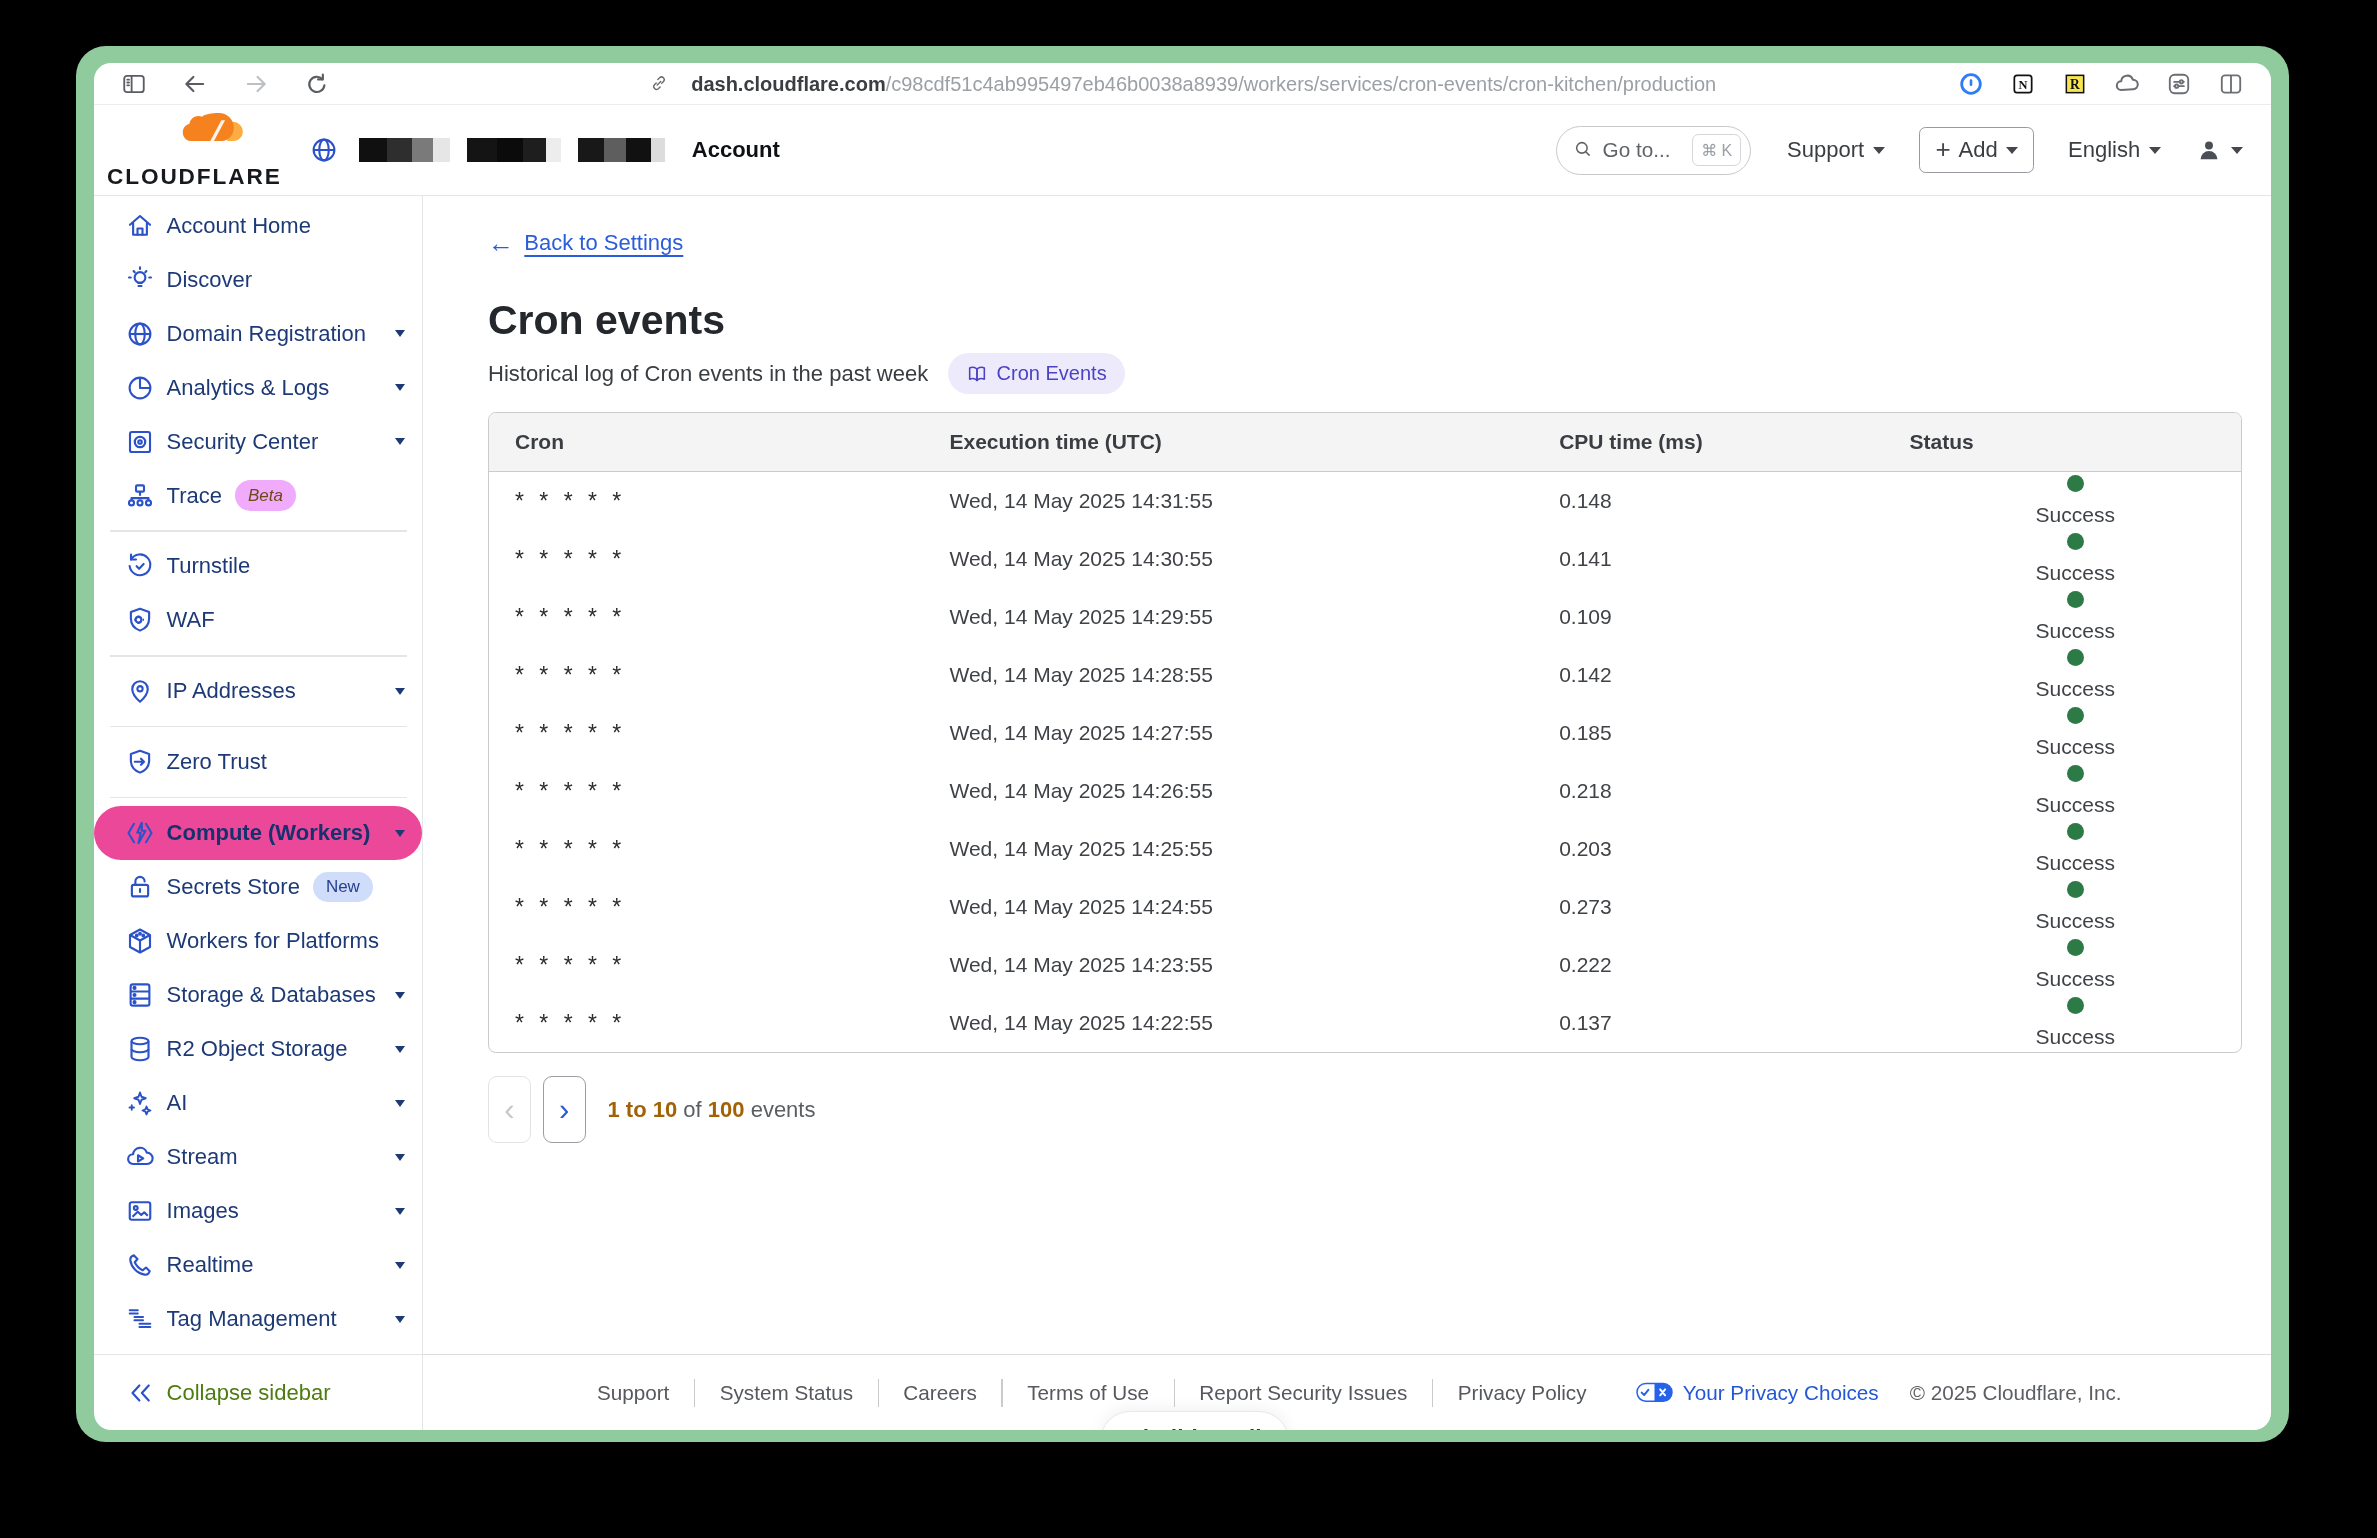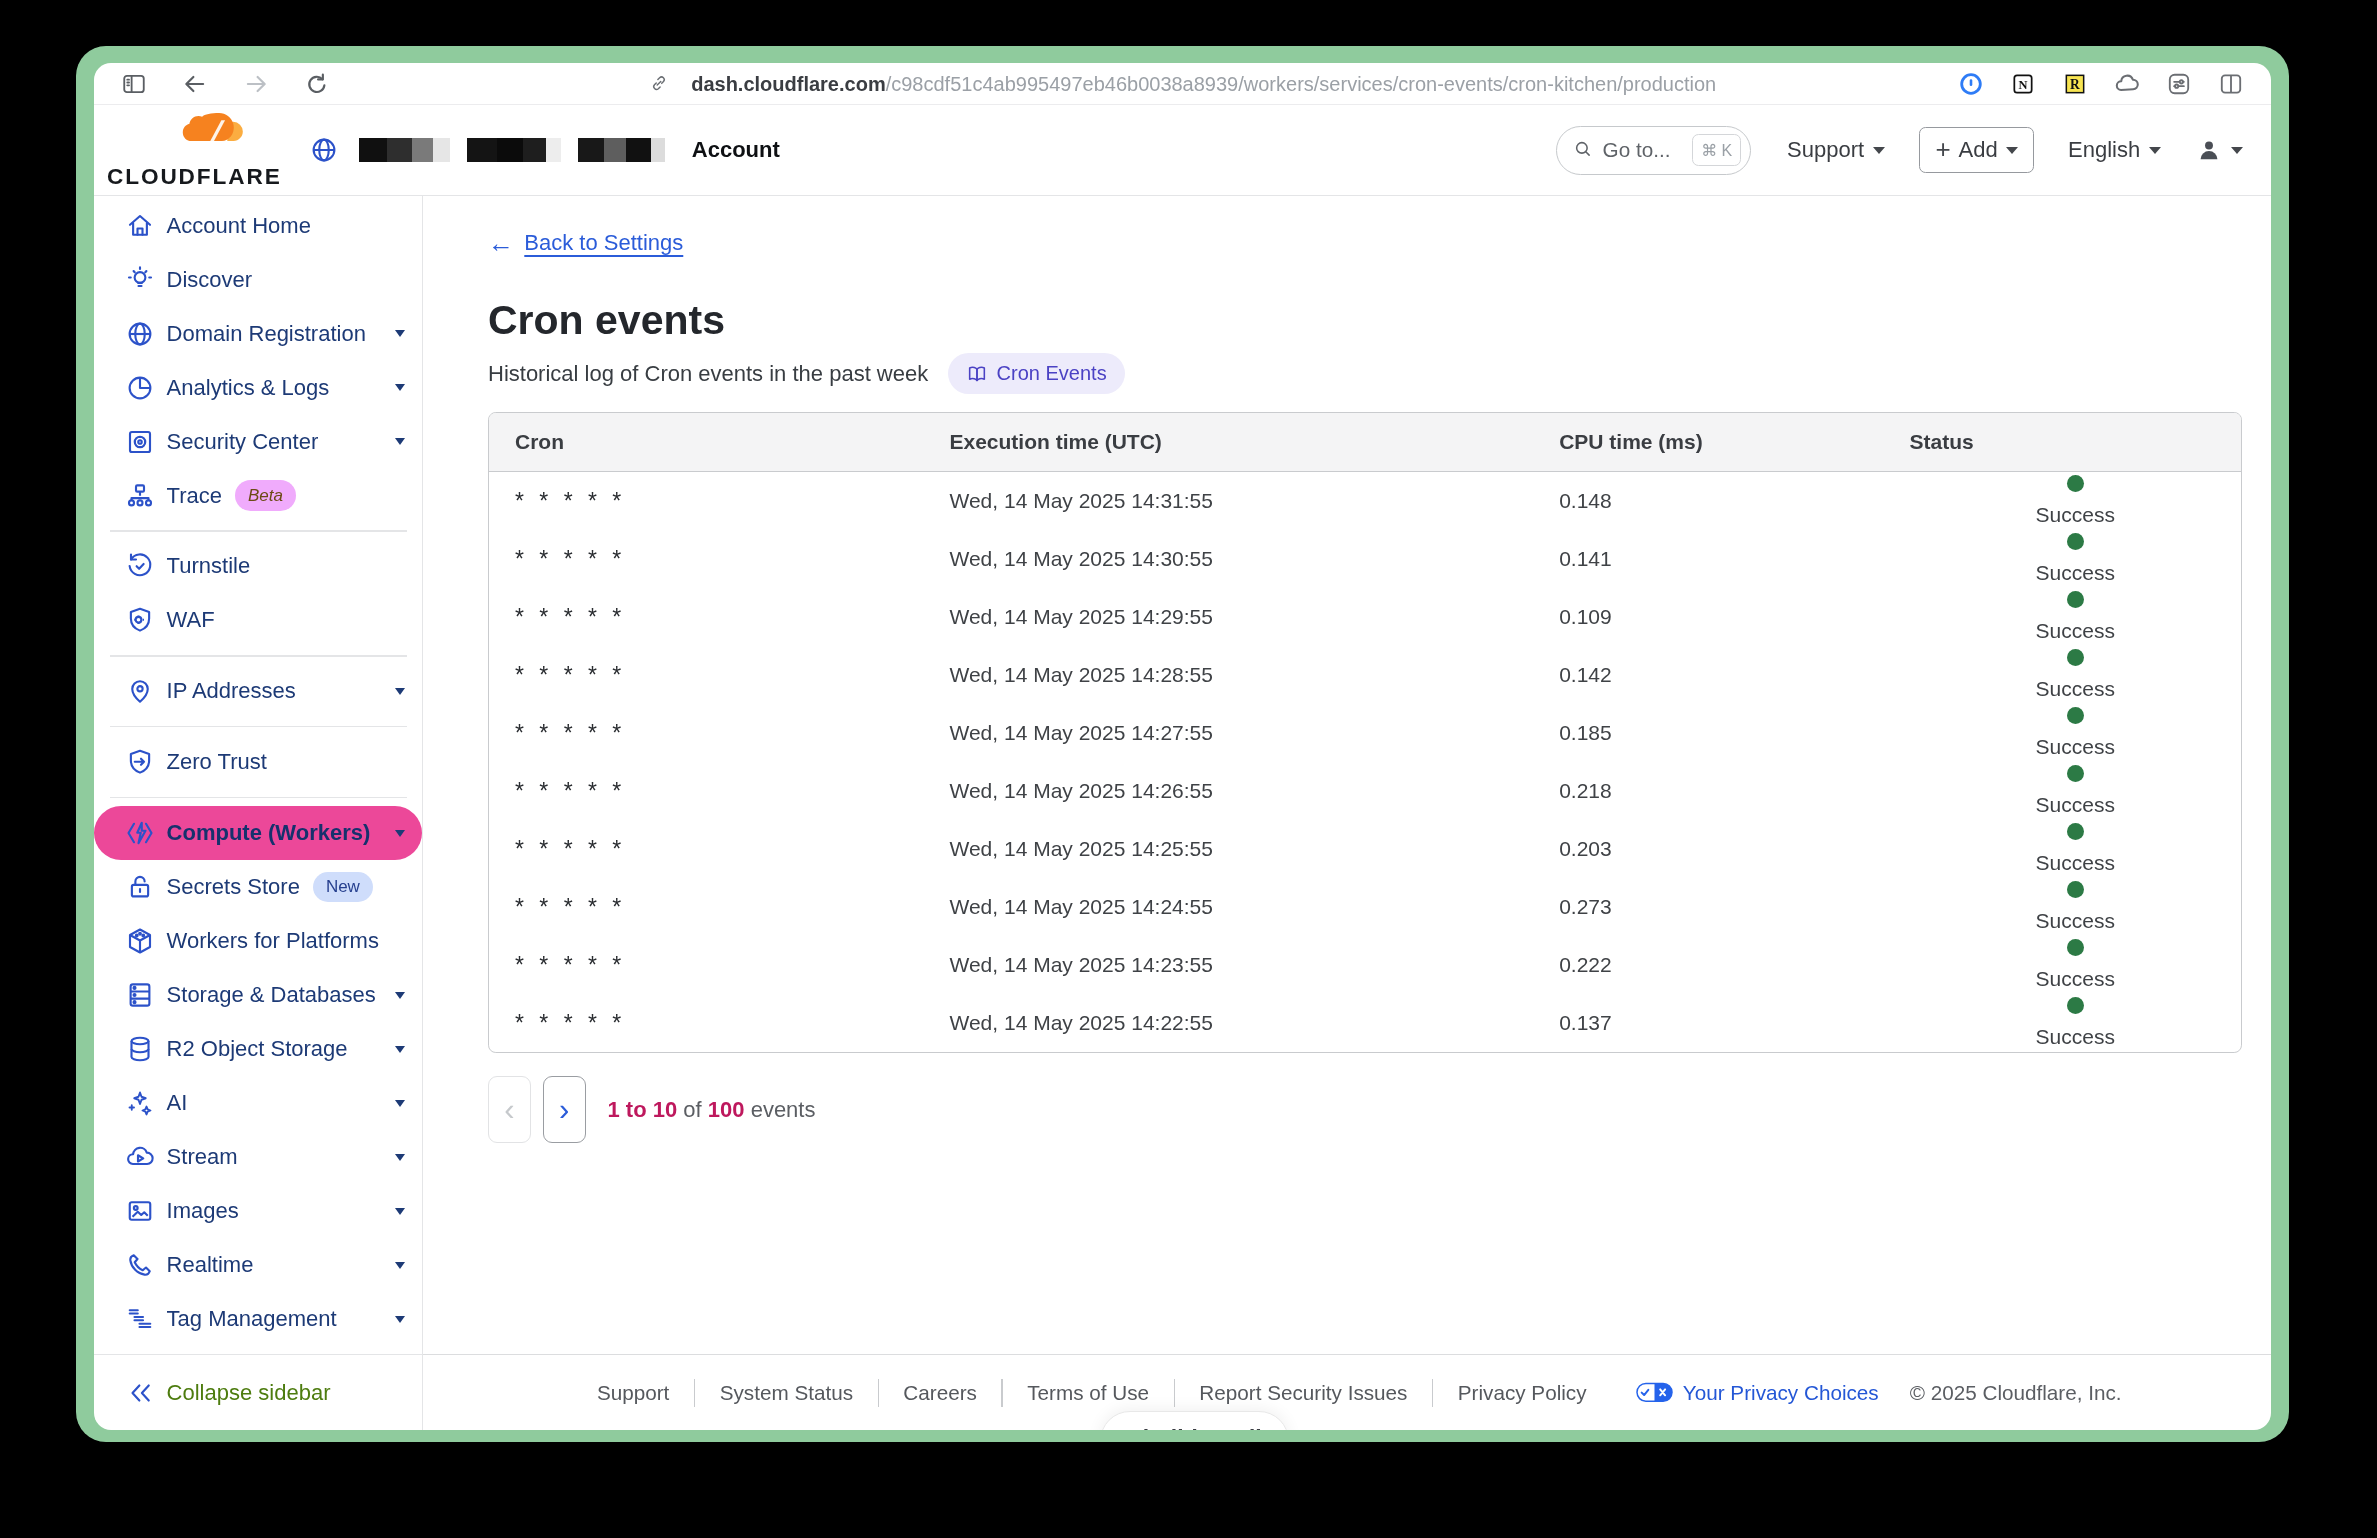--- a/index.html
+++ b/index.html
@@ -82,21 +82,21 @@
   .t-head .t-cell{font-weight:700;color:#3A3D42;}
   .cron-cell{font-size:23px;letter-spacing:4.5px;color:#2A2D31;}
   .status-cell{display:flex;align-items:center;gap:10.3px;flex-direction:column;}
   .dot{width:17px;height:17px;border-radius:50%;background:#2C7A45;}
 
   .pager{margin-top:23px;display:flex;align-items:center;gap:11.6px;}
   .pg-btn{width:41px;height:65px;border-radius:9px;display:flex;align-items:center;justify-content:center;font-size:31px;background:#fff;cursor:pointer;}
   .pg-prev{border:1.3px solid #E2E3E5;color:#C6C9CC;}
   .pg-next{border:1.3px solid #9A9DA2;color:#2B5CD9;}
   .pg-text{font-size:22px;color:#5B5E63;margin-left:10.3px;}
-  .pg-text b{color:#be185d;}
+  .pg-text b{color:#a16207;}
 
   .footer{height:75px;flex:0 0 75px;border-top:1.3px solid #DCDDDF;display:flex;align-items:center;justify-content:center;gap:0;white-space:nowrap;}
   .f-link{font-size:20.7px;color:#55585D;padding:0 24.5px;cursor:pointer;}
   .f-sep{width:1.3px;height:28px;background:#C9CBCE;}
   .f-privacy{display:flex;align-items:center;gap:10.3px;padding:0 24.5px;cursor:pointer;}
   .f-privacy svg{width:37px;height:20.7px;}
   .f-privacy-text{font-size:20.7px;color:#2457D6;}
   .f-copy{font-size:20.7px;color:#5B5E63;padding-left:6.5px;}
 
   .popup{position:absolute;left:1006px;top:1348px;width:187px;height:90px;background:#fff;border:1.3px solid #E8E8E8;border-radius:30px;box-shadow:0 -2.6px 15.5px rgba(0,0,0,.06);text-align:center;overflow:hidden;}

